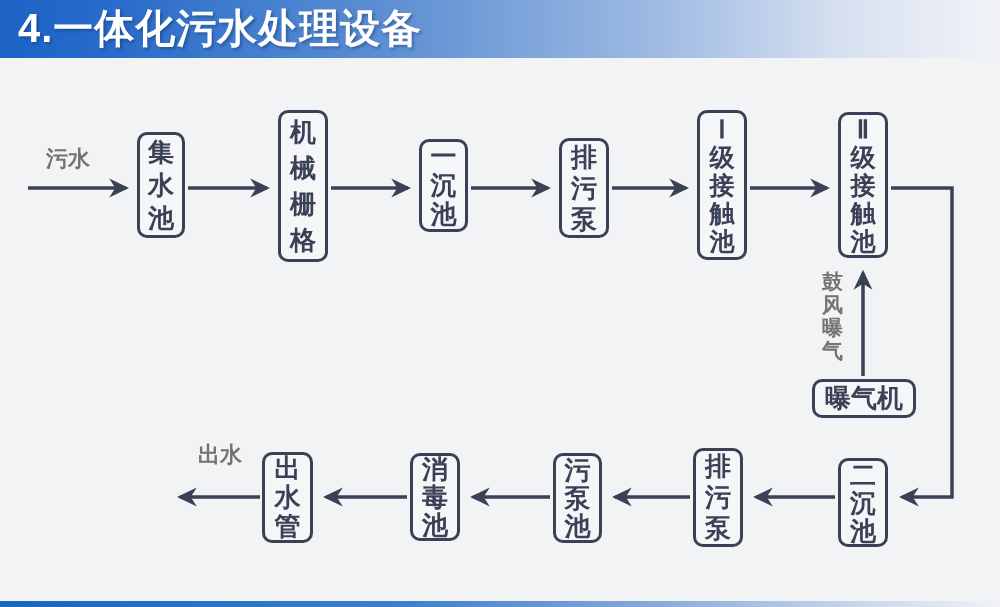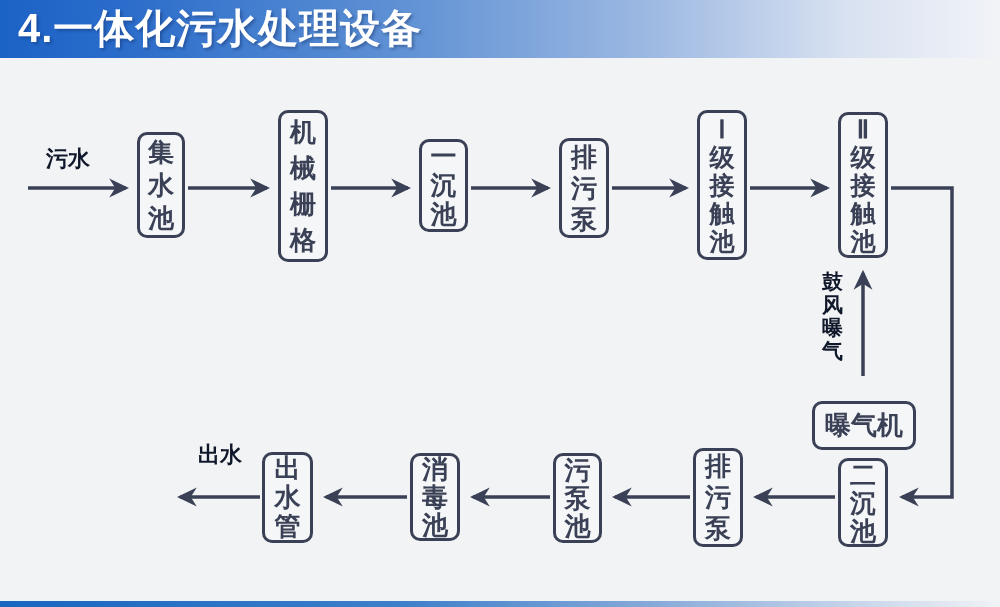--- a/index.html
+++ b/index.html
@@ -20,21 +20,21 @@
   .node{
     position:absolute;z-index:2;box-sizing:border-box;
     border:3px solid #3a4156;border-radius:10px;background:#f5f6f7;
     display:flex;align-items:center;justify-content:center;
   }
   .node-text{
     white-space:pre-line;text-align:center;color:#3a4156;font-weight:700;
     font-size:26px;font-family:"Liberation Sans", sans-serif;
   }
   .flow-label{
-    position:absolute;z-index:2;color:#0f172a;font-weight:700;font-size:22px;
+    position:absolute;z-index:2;color:#737373;font-weight:700;font-size:22px;
     white-space:pre-line;text-align:center;line-height:24px;
     font-family:"Liberation Sans", sans-serif;
   }
   .bottom-bar{
     position:absolute;left:0;bottom:0;width:1000px;height:6px;
     background:linear-gradient(90deg,#1766c0 0%,#3d7fca 40%,#86a9d9 65%,#c6d4ea 85%,#f0f2f6 100%);
   }
 </style>
 </head>
 <body>
@@ -102,21 +102,21 @@
   </div>
 
   <div class="node" style="left:838px;top:112px;width:50px;height:146px">
     <div class="node-text" style="line-height:28px;font-size:25px">Ⅱ
 级
 接
 触
 池</div>
   </div>
 
-  <div class="node" style="left:812px;top:401px;width:104px;height:49px">
+  <div class="node" style="left:812px;top:379px;width:104px;height:39px">
     <div class="node-text">曝气机</div>
   </div>
 
   <div class="node" style="left:838px;top:458px;width:50px;height:89px">
     <div class="node-text" style="line-height:28px">二
 沉
 池</div>
   </div>
 
   <div class="node" style="left:693px;top:448px;width:50px;height:99px">

